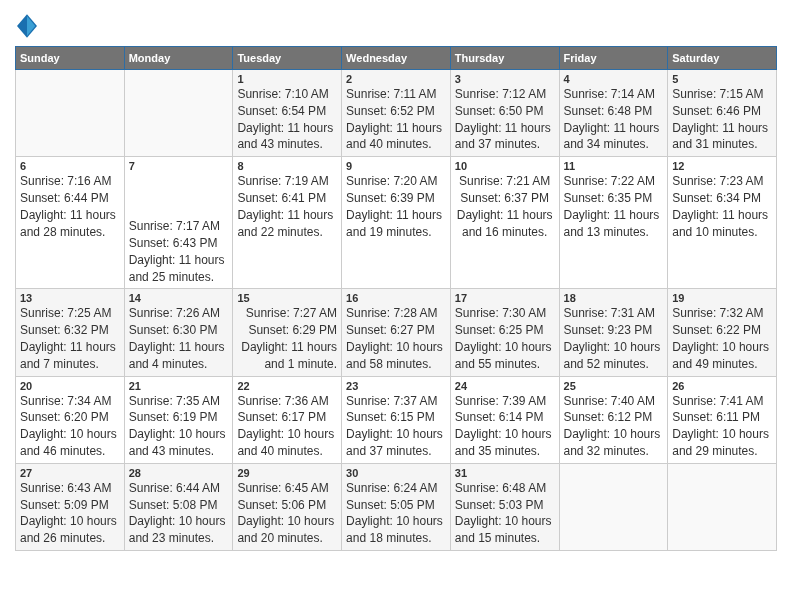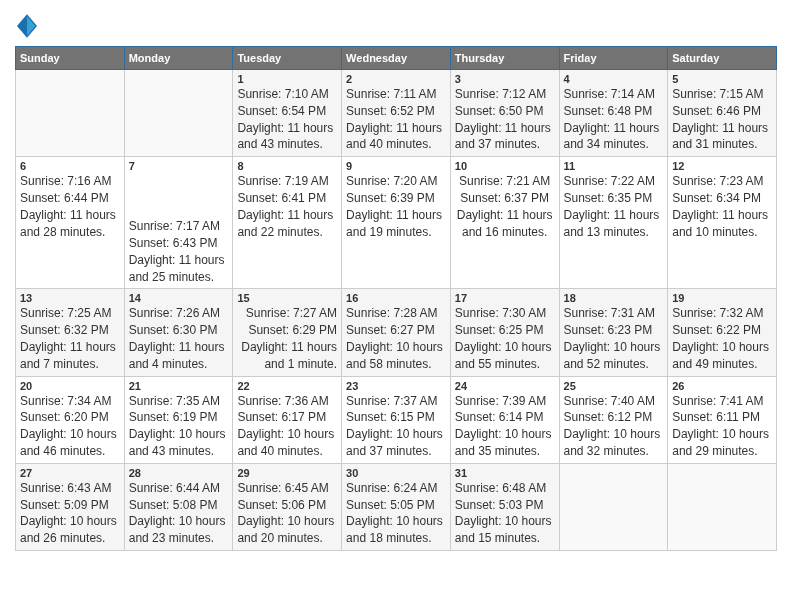--- a/index.html
+++ b/index.html
@@ -237,21 +237,21 @@
         </td>
         <td>
           <span class="day-number">17</span>
           <div class="day-info" style="white-space: pre-line;">Sunrise: 7:30 AM
 Sunset: 6:25 PM
 Daylight: 10 hours and 55 minutes.</div>
         </td>
         <td>
           <span class="day-number">18</span>
           <div class="day-info" style="white-space: pre-line;">Sunrise: 7:31 AM
-Sunset: 6:23 PM
+Sunset: 9:23 PM
 Daylight: 10 hours and 52 minutes.</div>
         </td>
         <td>
           <span class="day-number">19</span>
           <div class="day-info" style="white-space: pre-line;">Sunrise: 7:32 AM
 Sunset: 6:22 PM
 Daylight: 10 hours and 49 minutes.</div>
         </td>
       </tr>
       <tr>

